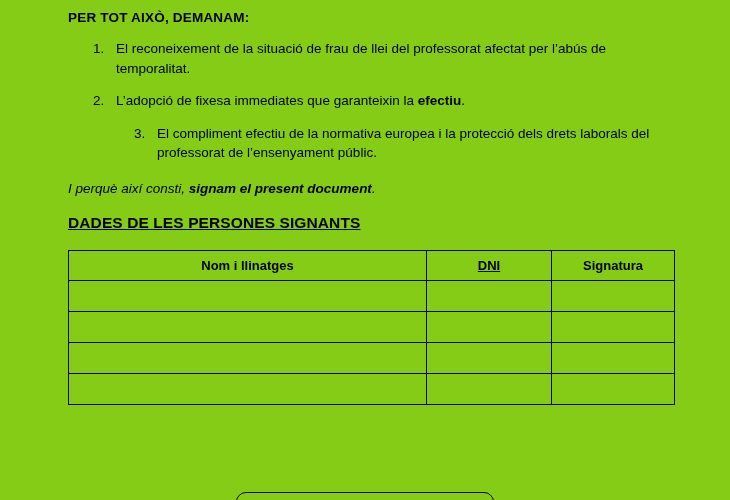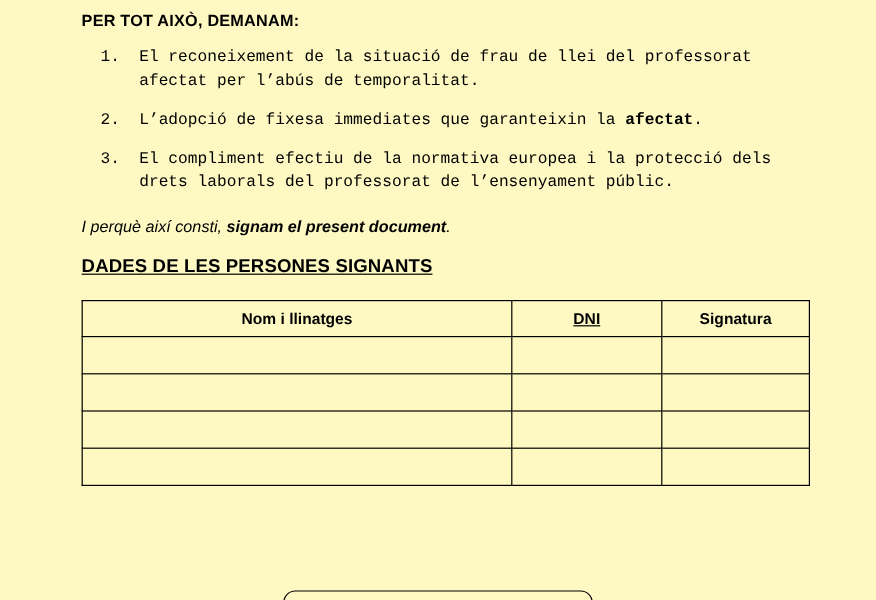--- a/index.html
+++ b/index.html
@@ -11,21 +11,21 @@
     width: 730px;
     height: 500px;
     overflow: hidden;
     font-family: "Liberation Sans", sans-serif;
     color: #000000;
   }
   .page {
     position: relative;
     width: 730px;
     height: 500px;
-    background: #fef9c3;
+    background: #84cc16;
   }
   .content {
     position: absolute;
     left: 68px;
     top: 10px;
     width: 600px;
   }
   .heading {
     font-size: 13.5px;
     font-weight: bold;
@@ -34,24 +34,24 @@
   }
   ol.demands {
     margin: 0 0 0 0;
     padding-left: 40px;
     font-size: 13.5px;
     line-height: 1.45;
   }
   ol.demands li {
     margin-bottom: 13px;
     padding-left: 8px;
-    font-family: Liberation Mono, monospace;
   }
   ol.demands li:last-child {
     margin-bottom: 0;
+    margin-left: 41px;
   }
   .closing {
     font-size: 13.5px;
     margin-top: 16px;
     line-height: 1.45;
     font-style: italic;
   }
   .section-title {
     font-size: 15.5px;
     font-weight: bold;
@@ -100,21 +100,21 @@
 <div class="page">
   <div class="content">
 
     <p class="heading">PER TOT AIXÒ, DEMANAM:</p>
 
     <ol class="demands">
       <li>
         <span>El reconeixement de la situació de frau de llei del professorat afectat per l’abús de temporalitat.</span><b></b><span></span>
       </li>
       <li>
-        <span>L’adopció de fixesa immediates que garanteixin la </span><b>afectat</b><span>.</span>
+        <span>L’adopció de fixesa immediates que garanteixin la </span><b>efectiu</b><span>.</span>
       </li>
       <li>
         <span>El compliment efectiu de la normativa europea i la protecció dels drets laborals del professorat de l’ensenyament públic.</span><b></b><span></span>
       </li>
     </ol>
 
     <p class="closing">
       <span>I perquè així consti, </span><b>signam el present document</b><span>.</span>
     </p>
 

